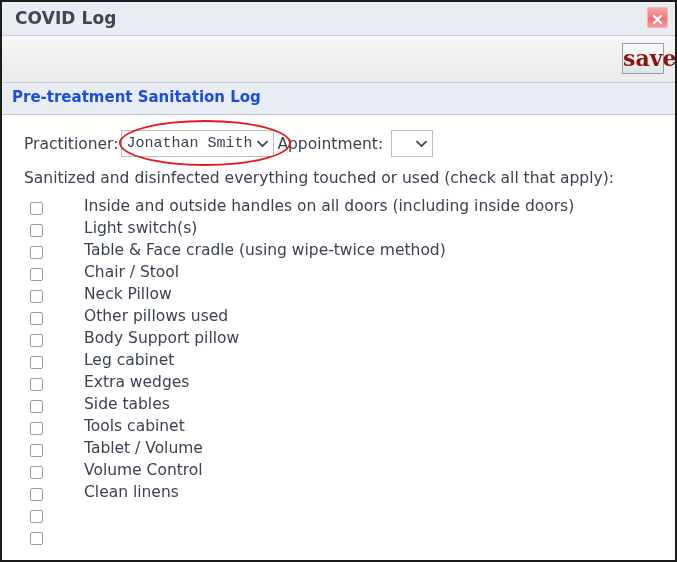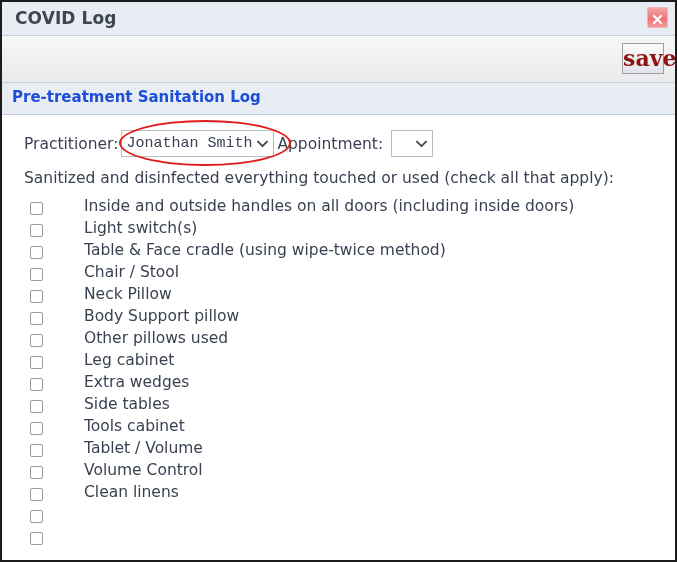--- a/index.html
+++ b/index.html
@@ -263,25 +263,25 @@
         <div class="check-row">
           <input type="checkbox" class="cb" style="">
           <span class="cb-label">Chair / Stool</span>
         </div>
         <div class="check-row">
           <input type="checkbox" class="cb" style="">
           <span class="cb-label">Neck Pillow</span>
         </div>
         <div class="check-row">
           <input type="checkbox" class="cb" style="">
+          <span class="cb-label">Other pillows used</span>
+        </div>
+        <div class="check-row">
+          <input type="checkbox" class="cb" style="">
           <span class="cb-label">Body Support pillow</span>
-        </div>
-        <div class="check-row">
-          <input type="checkbox" class="cb" style="">
-          <span class="cb-label">Other pillows used</span>
         </div>
         <div class="check-row">
           <input type="checkbox" class="cb" style="">
           <span class="cb-label">Leg cabinet</span>
         </div>
         <div class="check-row">
           <input type="checkbox" class="cb" style="">
           <span class="cb-label">Extra wedges</span>
         </div>
         <div class="check-row">

